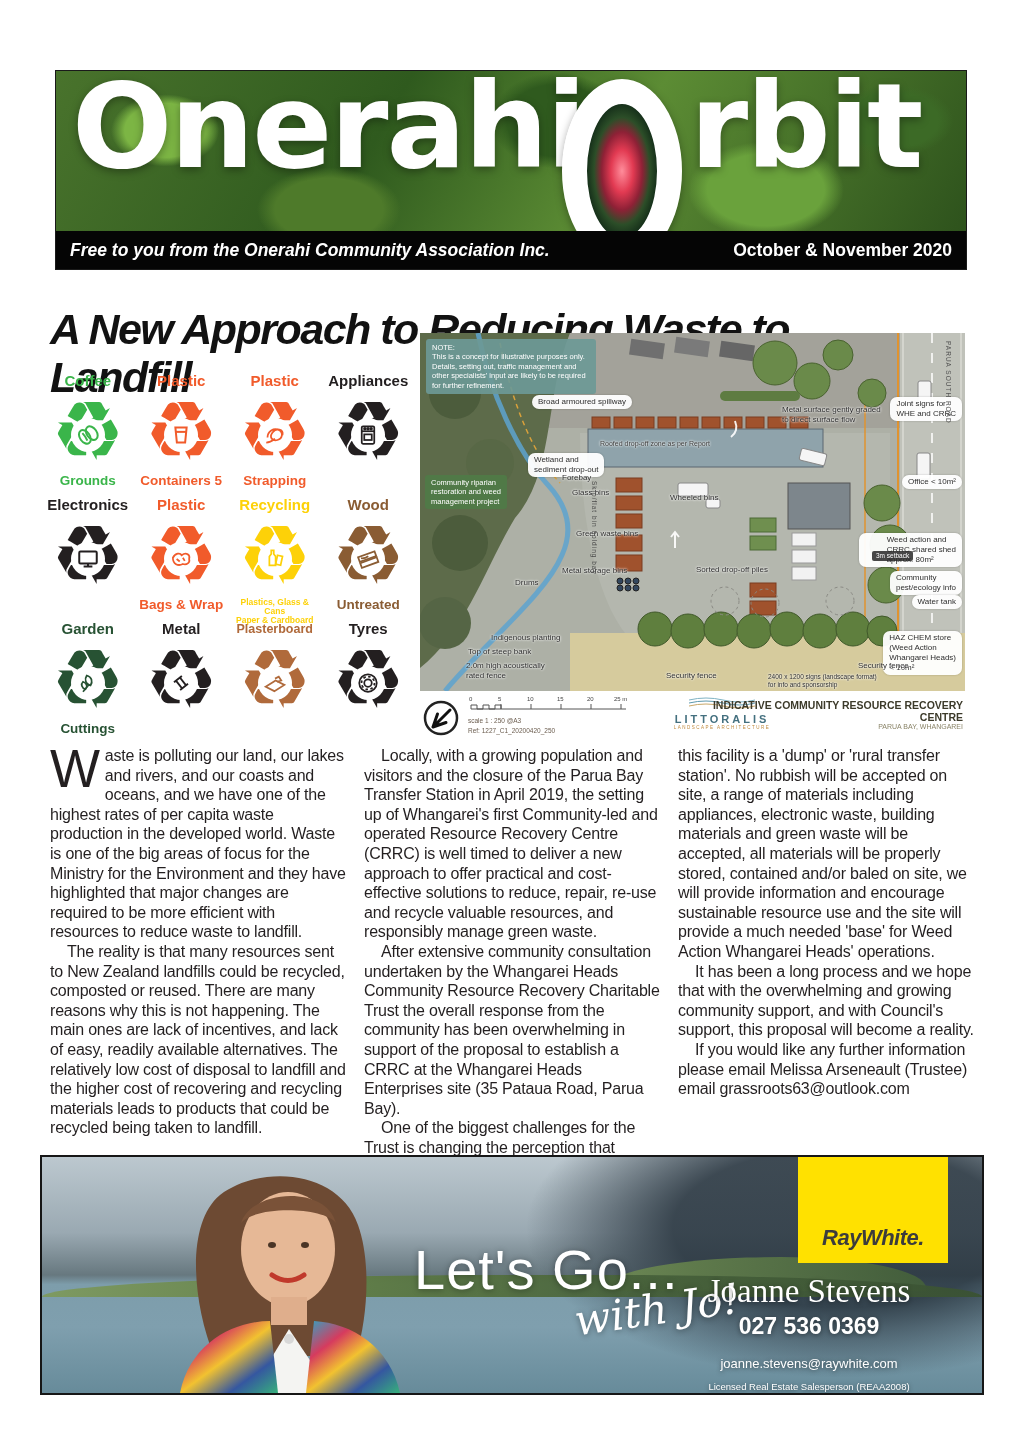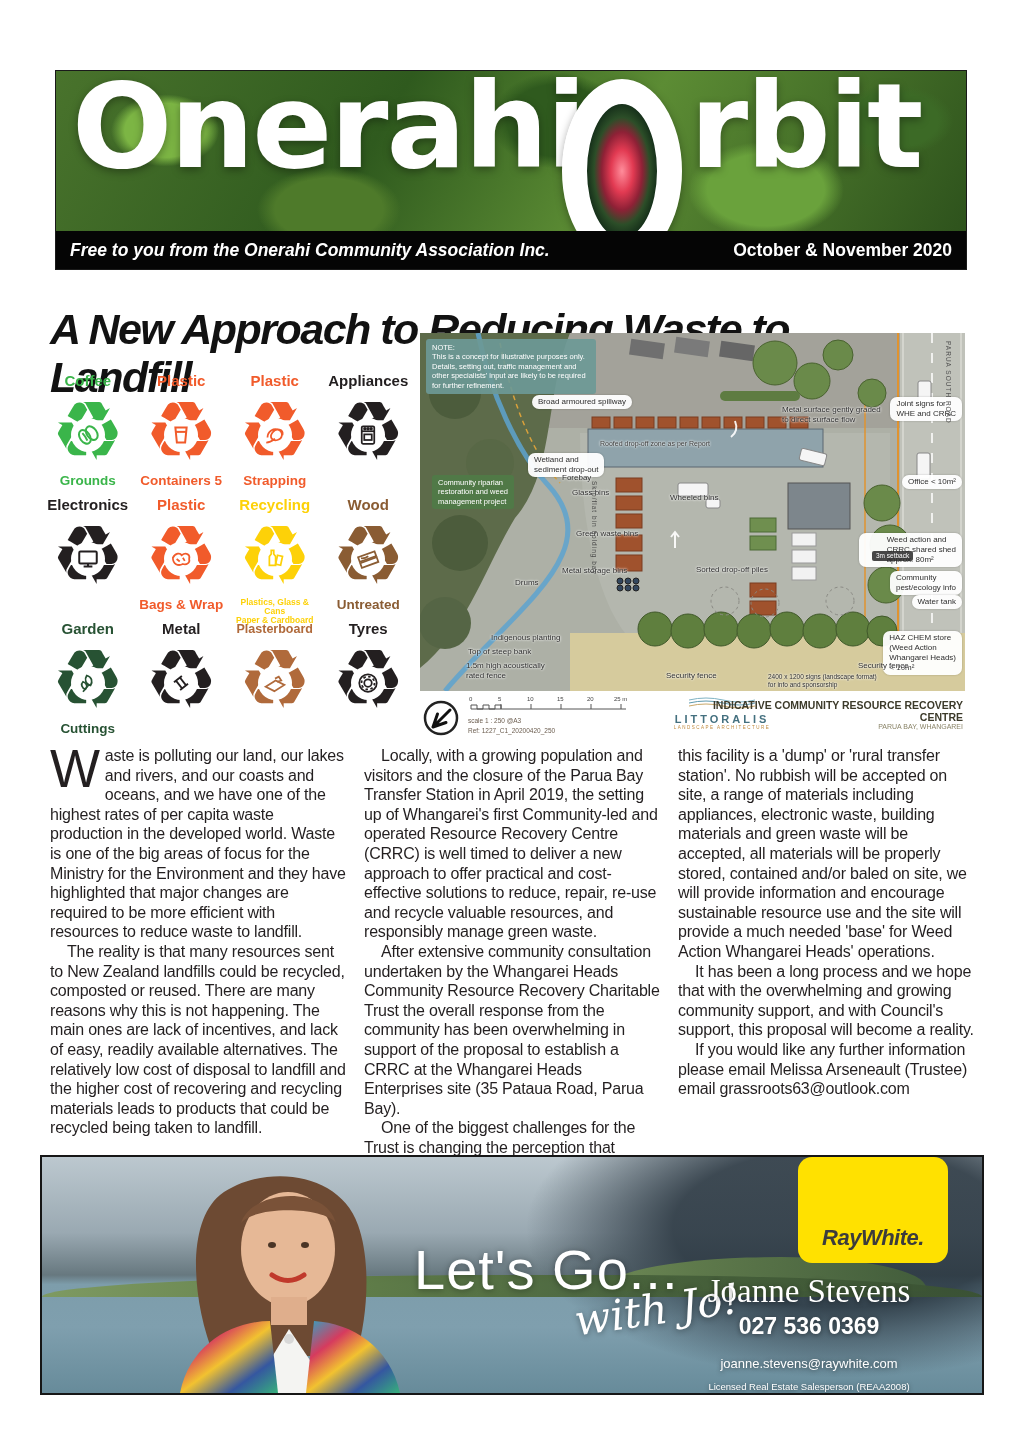--- a/index.html
+++ b/index.html
@@ -92,21 +92,21 @@
     background:linear-gradient(90deg,#7e9a5e 0%,#5d7a43 35%,#46603a 65%,#3a5233 100%);
     border-radius:50% 40% 0 0 / 100% 100% 0 0;opacity:.95;}
   #ad-hill2{position:absolute;left:60%;top:100px;width:34%;height:34px;
     background:linear-gradient(90deg,#6f8c52,#44603a);border-radius:60% 50% 0 0/100% 100% 0 0;opacity:.9;}
   #ad-person{position:absolute;left:86px;bottom:0;}
   #ad-slogan{position:absolute;left:372px;top:56px;color:#fff;font-size:56px;letter-spacing:1px;
     text-shadow:0 1px 6px rgba(0,0,0,.35);margin-top:24px;}
   #ad-script{position:absolute;left:532px;top:128px;color:#fff;font-family:"DejaVu Serif",serif;
     font-style:italic;font-size:42px;transform:rotate(-8deg);text-shadow:0 1px 6px rgba(0,0,0,.4);}
   #ad-brandbox{position:absolute;right:34px;top:0;width:150px;height:106px;background:#ffe100;
-    display:flex;align-items:flex-end;justify-content:center;padding-bottom:12px;box-sizing:border-box;border-radius:14px;}
+    display:flex;align-items:flex-end;justify-content:center;padding-bottom:12px;box-sizing:border-box;}
   #ad-brand{font-weight:bold;font-style:italic;font-size:22px;color:#3c3c3c;letter-spacing:-.5px;}
   #ad-info{position:absolute;right:8px;top:116px;width:330px;text-align:center;color:#fff;}
   #ad-agent{font-family:"Liberation Serif",serif;font-size:33px;text-shadow:0 1px 5px rgba(0,0,0,.45);}
   #ad-phone{font-size:23px;font-weight:bold;margin-top:3px;text-shadow:0 1px 5px rgba(0,0,0,.45);}
   #ad-email{font-size:13px;margin-top:16px;text-shadow:0 1px 4px rgba(0,0,0,.5);}
   #ad-license{font-size:9.5px;margin-top:10px;text-shadow:0 1px 4px rgba(0,0,0,.5);}
 </style>
 </head>
 <body>
 
@@ -392,21 +392,21 @@
             <path d="M255 215 v-16 m-4 5 l4 -5 4 5"></path>
         </g>
       </svg>
 
       
       <div class="pl pl-note" style="left:6px;top:6px;">NOTE:
 This is  a concept for illustrative purposes only. Details, setting out, traffic management and other specialists' input are likely to be required for further refinement.</div>
       <div class="pl pl-pill" style="left:112px;top:62px;">Broad armoured spillway</div>
       <div class="pl pl-pill" style="left:108px;top:120px;">Wetland and
 sediment drop-out</div>
-      <div class="pl pl-green" style="left:12px;top:142px;">Community riparian
+      <div class="pl pl-green" style="left:5px;top:142px;">Community riparian
 restoration and weed
 management project</div>
       <div class="pl pl-plain" style="left:142px;top:140px;">Forebay</div>
       <div class="pl pl-plain" style="left:152px;top:155px;">Glass bins</div>
       <div class="pl pl-plain" style="left:250px;top:160px;">Wheeled bins</div>
       <div class="pl pl-plain" style="left:148px;top:196px;padding-left:8px;">Green waste bins</div>
       <div class="pl pl-plain" style="left:142px;top:233px;">Metal storage bins</div>
       <div class="pl pl-plain" style="left:95px;top:245px;">Drums</div>
       <div class="pl pl-plain" style="left:276px;top:232px;">Sorted drop-off piles</div>
       <div class="pl pl-plain" style="left:180px;top:107px;font-size:7px;color:#3d3d3d;">Roofed drop-off zone as per Report</div>
@@ -421,21 +421,21 @@
       <div class="pl pl-pill" style="right:3px;top:238px;">Community
 pest/ecology info</div>
       <div class="pl pl-pill" style="right:3px;top:262px;">Water tank</div>
       <div class="pl pl-pill" style="right:3px;top:298px;">HAZ CHEM store
 (Weed Action
 Whangarei Heads)
 &lt; 10m²</div>
       <div class="pl pl-dark" style="left:452px;top:218px;">3m setback</div>
       <div class="pl pl-plain" style="left:71px;top:300px;">Indigenous planting</div>
       <div class="pl pl-plain" style="left:48px;top:314px;">Top of steep bank</div>
-      <div class="pl pl-plain" style="left:46px;top:328px;">1.5m high acoustically
+      <div class="pl pl-plain" style="left:46px;top:328px;">2.0m high acoustically
 rated fence</div>
       <div class="pl pl-plain" style="left:246px;top:338px;">Security fence</div>
       <div class="pl pl-plain" style="left:438px;top:328px;">Security fence</div>
       <div class="pl pl-plain" style="left:348px;top:340px;font-size:6.5px;">2400 x 1200 signs (landscape format)
 for info and sponsorship</div>
       <div class="pl pl-vert" style="left:524px;top:8px;">PARUA SOUTH ROAD</div>
       <div class="pl pl-vert" style="left:170px;top:148px;color:#4a4a4a;">Skip/flat bin holding bay</div>
     </div>
 
     <div id="plan-strip">

